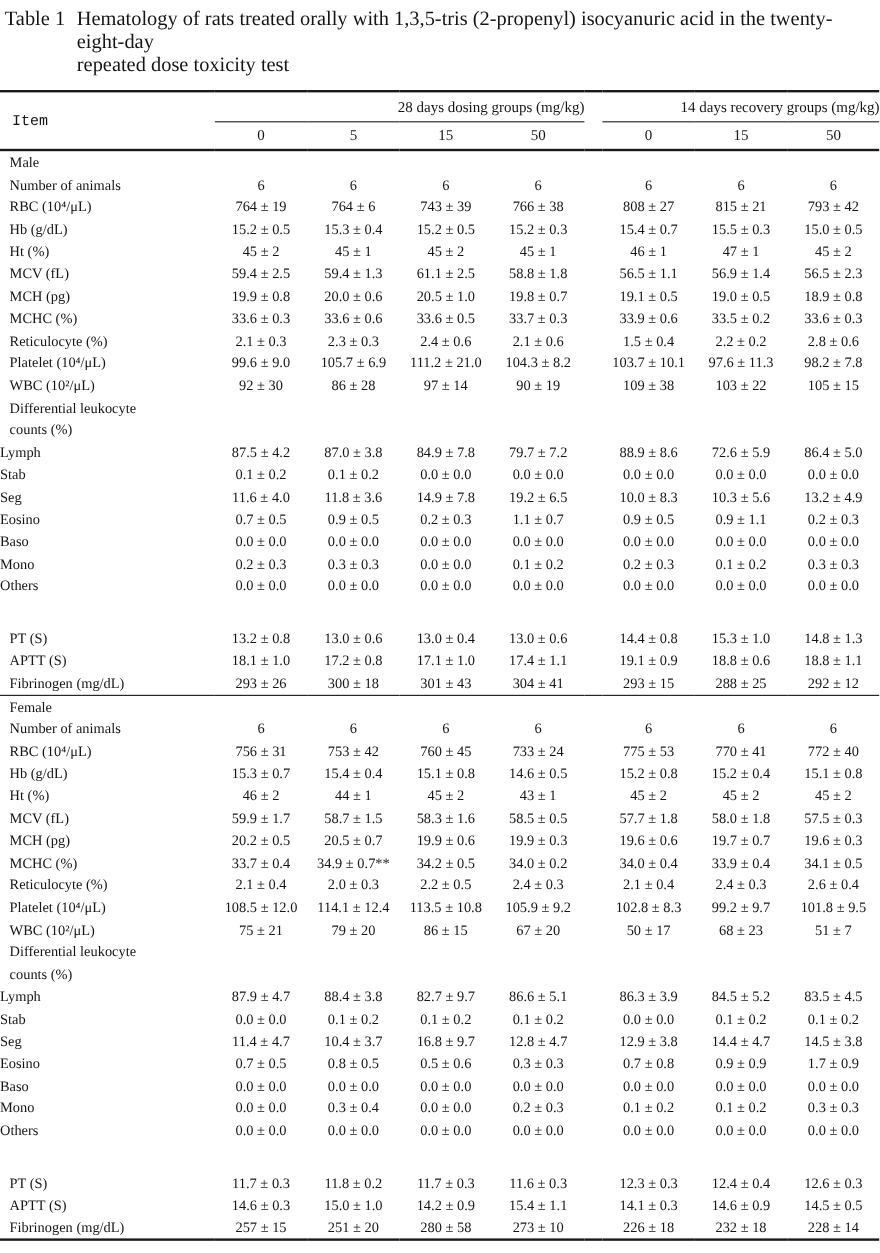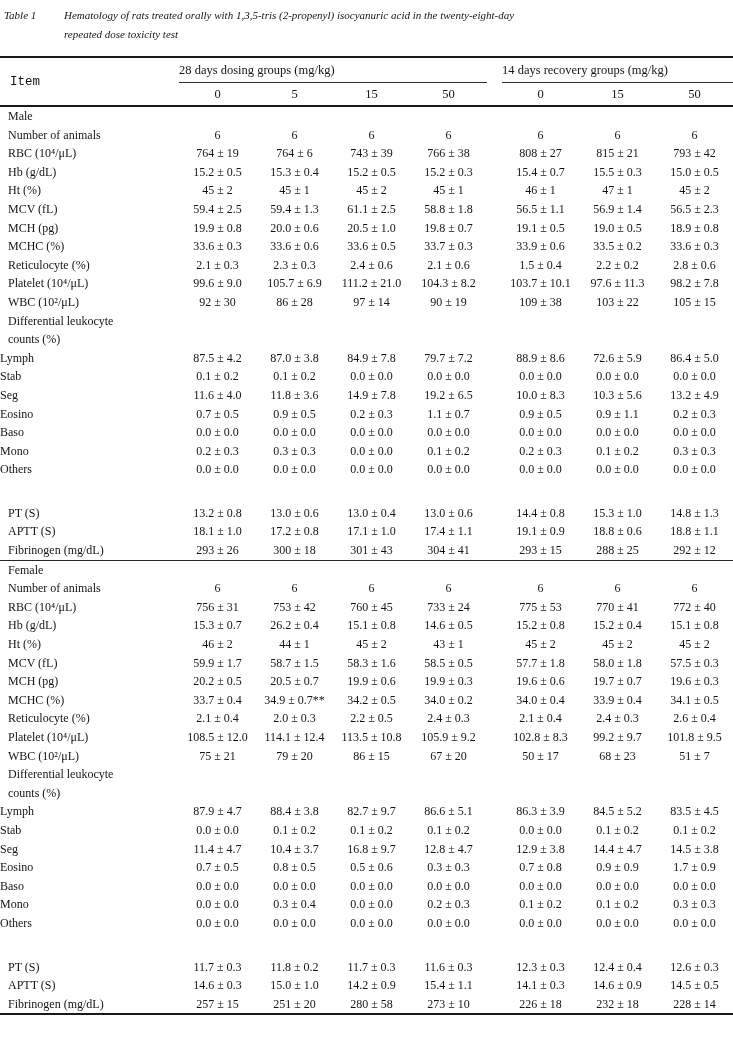--- a/index.html
+++ b/index.html
@@ -5,31 +5,31 @@
   html,body { margin:0; padding:0; background:#ffffff; }
   body {
     width:733px; height:1044px;
     font-family:"Liberation Serif","DejaVu Serif",serif;
     color:#151515;
     -webkit-font-smoothing:antialiased;
   }
   .page { position:relative; width:733px; height:1044px; overflow:hidden; background:#fff; }
 
   
-  .caption { display:flex; padding:6px 2px 0 4px; font-size:11px; line-height:19px;font-style:italic; }
+  .caption { display:flex; padding:6px 2px 0 4px; font-size:17px; line-height:19px; }
   .cap-tag { flex:0 0 60px; }
   .cap-text { flex:1; }
 
   
   table { border-collapse:collapse; table-layout:fixed; width:733px; margin-top:12px;
           border-top:2px solid #1a1a1a; border-bottom:2px solid #1a1a1a; }
   th { font-weight:normal; padding:0; }
   thead th { border-bottom:2px solid #1a1a1a; font-size:12.5px; }
   .item-head { text-align:left; padding-left:10px; vertical-align:middle;font-family:Liberation Mono, monospace; }
-  .group-head { border-bottom:1.5px solid #2e2e2e; height:24px; vertical-align:middle; text-align:left; }
+  .group-head { border-bottom:1.5px solid #2e2e2e; height:24px; vertical-align:middle; text-align:right; }
   .dose-row th { height:22px; text-align:center; }
 
   tbody td { font-size:12px; height:18.6px; line-height:18.6px; padding:0;
              white-space:nowrap; vertical-align:middle; }
   td.val { text-align:center; }
   td.item { text-align:left; }
   .ind0 { padding-left:8px; }
   .ind1 { padding-left:8px;font-family:Liberation Serif, serif; }
   .ind2 { }
   td.sec { padding-left:8px; }
@@ -351,21 +351,21 @@
           <td class="val">760 ± 45</td>
           <td class="val">733 ± 24</td>
           <td></td>
           <td class="val">775 ± 53</td>
           <td class="val">770 ± 41</td>
           <td class="val">772 ± 40</td>
         </tr>
         <tr>
           <td class="item ind1">Hb (g/dL)</td>
           <td class="val">15.3 ± 0.7</td>
-          <td class="val">26.2 ± 0.4</td>
+          <td class="val">15.4 ± 0.4</td>
           <td class="val">15.1 ± 0.8</td>
           <td class="val">14.6 ± 0.5</td>
           <td></td>
           <td class="val">15.2 ± 0.8</td>
           <td class="val">15.2 ± 0.4</td>
           <td class="val">15.1 ± 0.8</td>
         </tr>
         <tr>
           <td class="item ind1">Ht (%)</td>
           <td class="val">46 ± 2</td>

